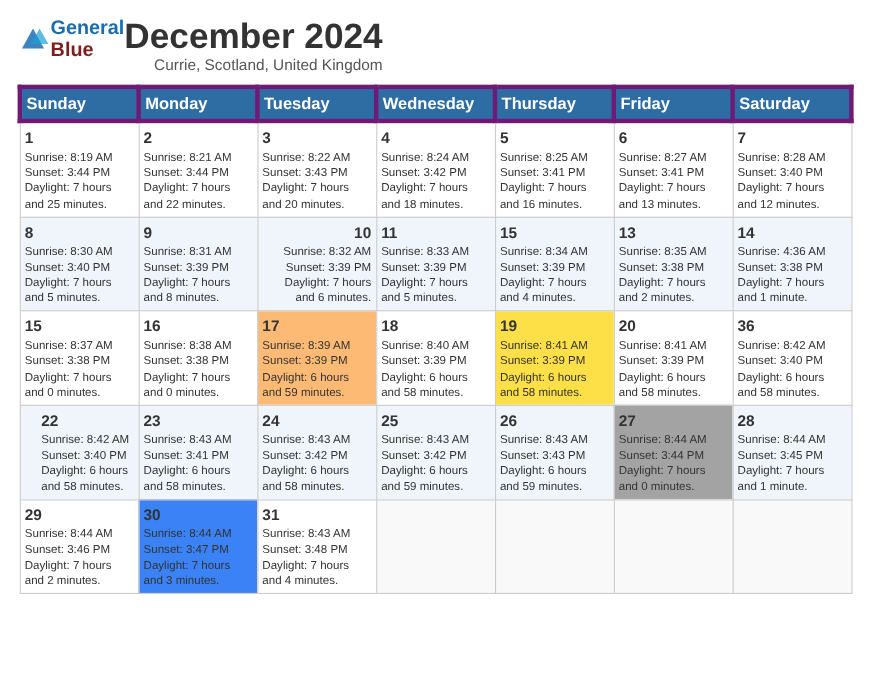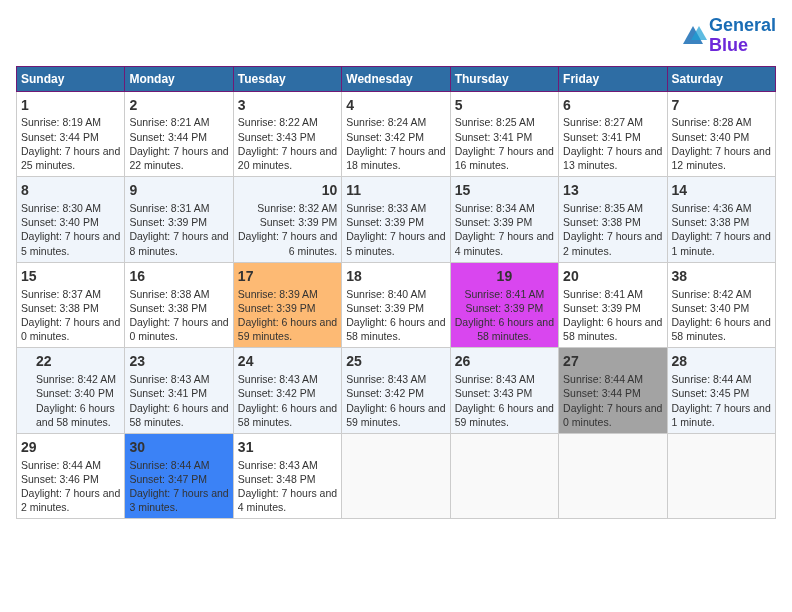--- a/index.html
+++ b/index.html
@@ -10,21 +10,21 @@
       height: 612px;
       overflow: hidden;
     }
     .page {
       width: 792px;
       min-height: 612px;
       padding: 16px 16px 10px 16px;
     }
     .header {
       display: flex;
-      justify-content: flex-end;
+      justify-content: flex-start;
       align-items: flex-start;
       margin-bottom: 10px;
     }
     .logo {
       display: flex;
       align-items: center;
     }
     .logo-text {
       font-size: 18px;
       font-weight: bold;
@@ -55,23 +55,23 @@
     .calendar {
       width: 100%;
       border-collapse: collapse;
       font-size: 10.5px;
     }
     .calendar th {
       background-color: #2e6da4;
       color: #fff;
       padding: 5px 4px;
       text-align: left;
-      font-size: 12px;
+      font-size: 15px;
       font-weight: bold;
-      border: 1px solid #701a75;
+      border: 4px solid #701a75;
     }
     .calendar td {
       border: 1px solid #ccc;
       vertical-align: top;
       padding: 4px 4px;
       width: 108px;
       height: 85px;
       color: #333;
       line-height: 1.35;
     }
@@ -91,22 +91,26 @@
 <div class="page">
   <div class="header">
     <div class="logo">
       <svg class="logo-icon" viewBox="0 0 28 28" xmlns="http://www.w3.org/2000/svg">
         <rect width="28" height="28" fill="none"></rect>
         <polygon points="14,4 24,22 4,22" fill="#1a6db5" opacity="0.85"></polygon>
         <polygon points="20,4 28,18 12,18" fill="#1a9fd4" opacity="0.7"></polygon>
       </svg>
       <div class="logo-text">
         <div><span>General</span></div>
-        <div><span style="color:#6d28d9;">Blue</span></div>
+        <div><span style="color:#7f1d1d;">Blue</span></div>
       </div>
+    </div>
+    <div class="title-block">
+      <div class="month-title">December 2024</div>
+      <div class="subtitle">Currie, Scotland, United Kingdom</div>
     </div>
   </div>
 
   <table class="calendar">
     <thead>
       <tr>
         <th>Sunday</th>
         <th>Monday</th>
         <th>Tuesday</th>
         <th>Wednesday</th>
@@ -222,34 +226,34 @@
           <span>Sunrise: 8:39 AM</span><br>
           <span>Sunset: 3:39 PM</span><br>
           <span>Daylight: 6 hours and 59 minutes.</span>
         </td>
           <td style="background: rgb(255, 255, 255);">
           <span class="day-num">18</span>
           <span>Sunrise: 8:40 AM</span><br>
           <span>Sunset: 3:39 PM</span><br>
           <span>Daylight: 6 hours and 58 minutes.</span>
         </td>
-          <td style="background: #d946ef; text-align: center;">
+          <td style="background: #fde047;">
           <span class="day-num">19</span>
           <span>Sunrise: 8:41 AM</span><br>
           <span>Sunset: 3:39 PM</span><br>
           <span>Daylight: 6 hours and 58 minutes.</span>
         </td>
           <td style="background: rgb(255, 255, 255);">
           <span class="day-num">20</span>
           <span>Sunrise: 8:41 AM</span><br>
           <span>Sunset: 3:39 PM</span><br>
           <span>Daylight: 6 hours and 58 minutes.</span>
         </td>
           <td style="background: rgb(255, 255, 255);">
-          <span class="day-num">38</span>
+          <span class="day-num">36</span>
           <span>Sunrise: 8:42 AM</span><br>
           <span>Sunset: 3:40 PM</span><br>
           <span>Daylight: 6 hours and 58 minutes.</span>
         </td>
         </tr>
         <tr>
           <td style="background: rgb(240, 245, 251); padding-left: 19px;">
           <span class="day-num">22</span>
           <span>Sunrise: 8:42 AM</span><br>
           <span>Sunset: 3:40 PM</span><br>

